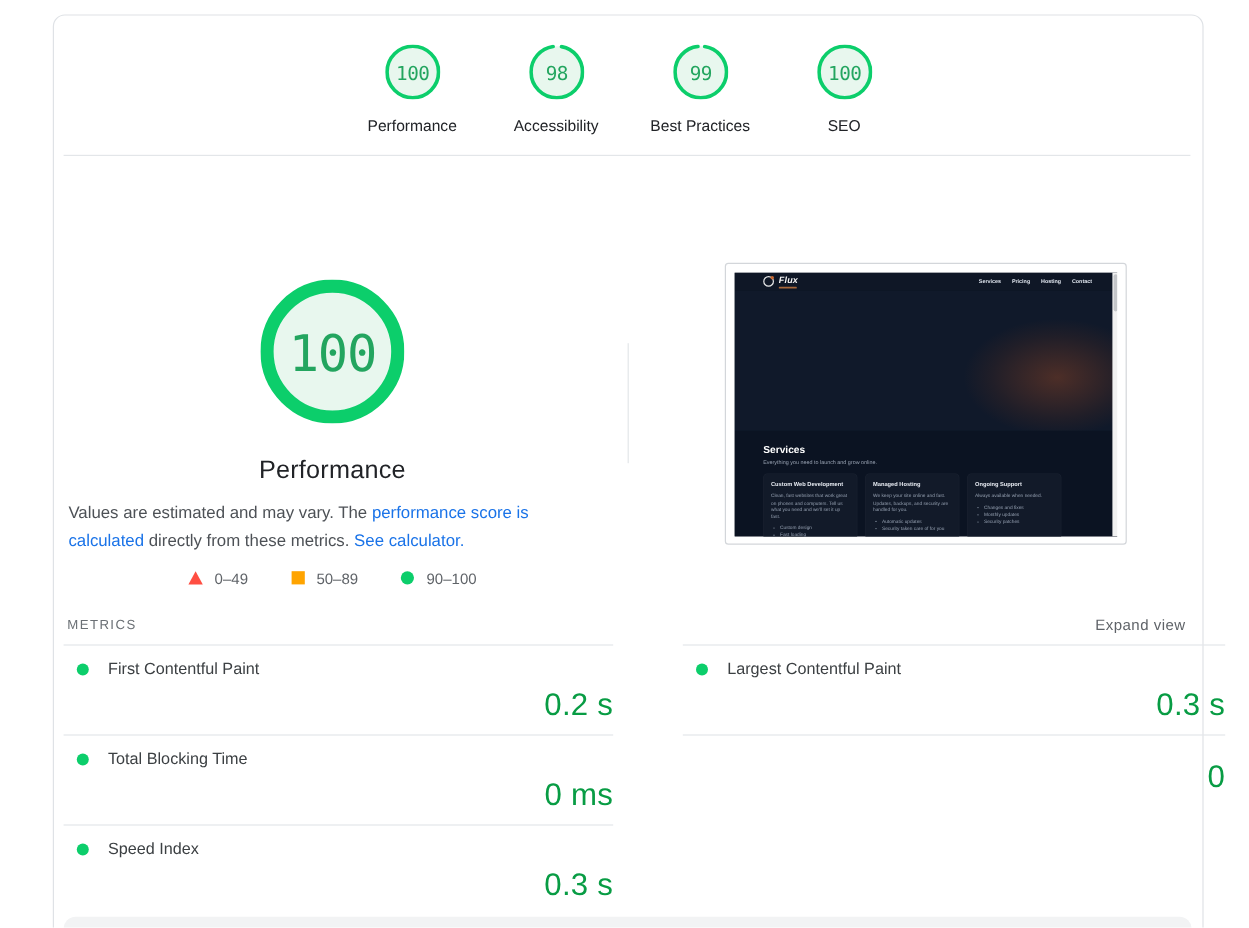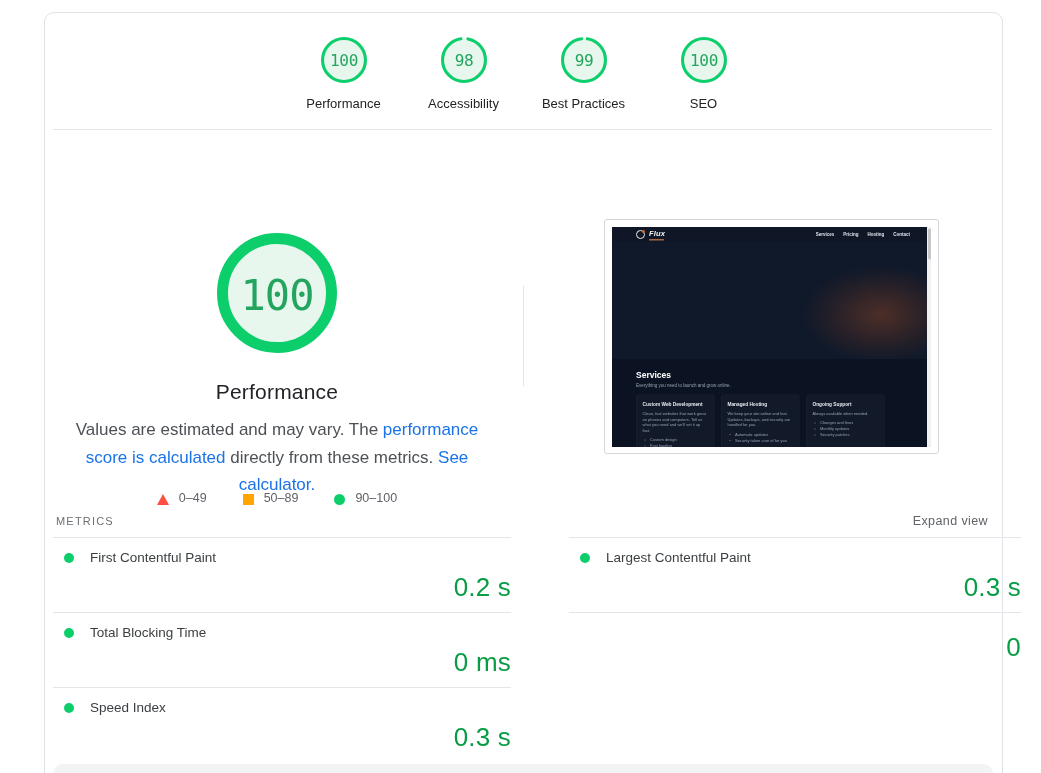--- a/index.html
+++ b/index.html
@@ -23,30 +23,30 @@
   .divider-top {
     position:absolute; top:116px; left:8px; right:10px; height:1px; background:var(--divider);
   }
   
   .big-gauge { position:absolute; left:172px; top:220px; width:120px; height:120px; }
   .perf-title {
     position:absolute; left:32px; top:367px; width:400px; text-align:center;
     font-size:21px; font-weight:400; color:var(--text-dark); letter-spacing:.2px;
   }
   .perf-desc {
-    position:absolute; left:12px; top:403px; width:440px; text-align:center;
-    font-size:17px; line-height:1.62; color:var(--text-secondary);
+    position:absolute; left:12px; top:403px; width:440px; 
+    font-size:14px; line-height:1.62; color:var(--text-secondary);
   }
   .perf-desc a { color:var(--link-blue); text-decoration:none; cursor:pointer; }
   .legend {
     position:absolute; left:12px; top:463px; width:440px;
     display:flex; justify-content:center; gap:36px; align-items:center;
     font-size:12.5px; color:var(--text-gray);
   }
-  .legend-item { display:flex; align-items:flex-end; gap:10px;margin-top:15px; }
+  .legend-item { display:flex; align-items:flex-start; gap:10px; }
   .lg-tri { width:0; height:0; border-left:6.5px solid transparent; border-right:6.5px solid transparent; border-bottom:11px solid var(--fail-red); }
   .lg-sq  { width:11px; height:11px; background:var(--average-orange); }
   .lg-dot { width:11px; height:11px; border-radius:50%; background:var(--accent-green); }
   .vdivider { position:absolute; left:478px; top:273px; width:1px; height:100px; background:var(--divider); }
   
   .thumb-frame {
     position:absolute; left:559px; top:206px; width:335px; height:235px;
     background:#fff; border:1px solid #d3d6da; border-radius:3px; padding:7px;
   }
   .thumb-clip { width:319px; height:251px; overflow:hidden; position:relative; }

